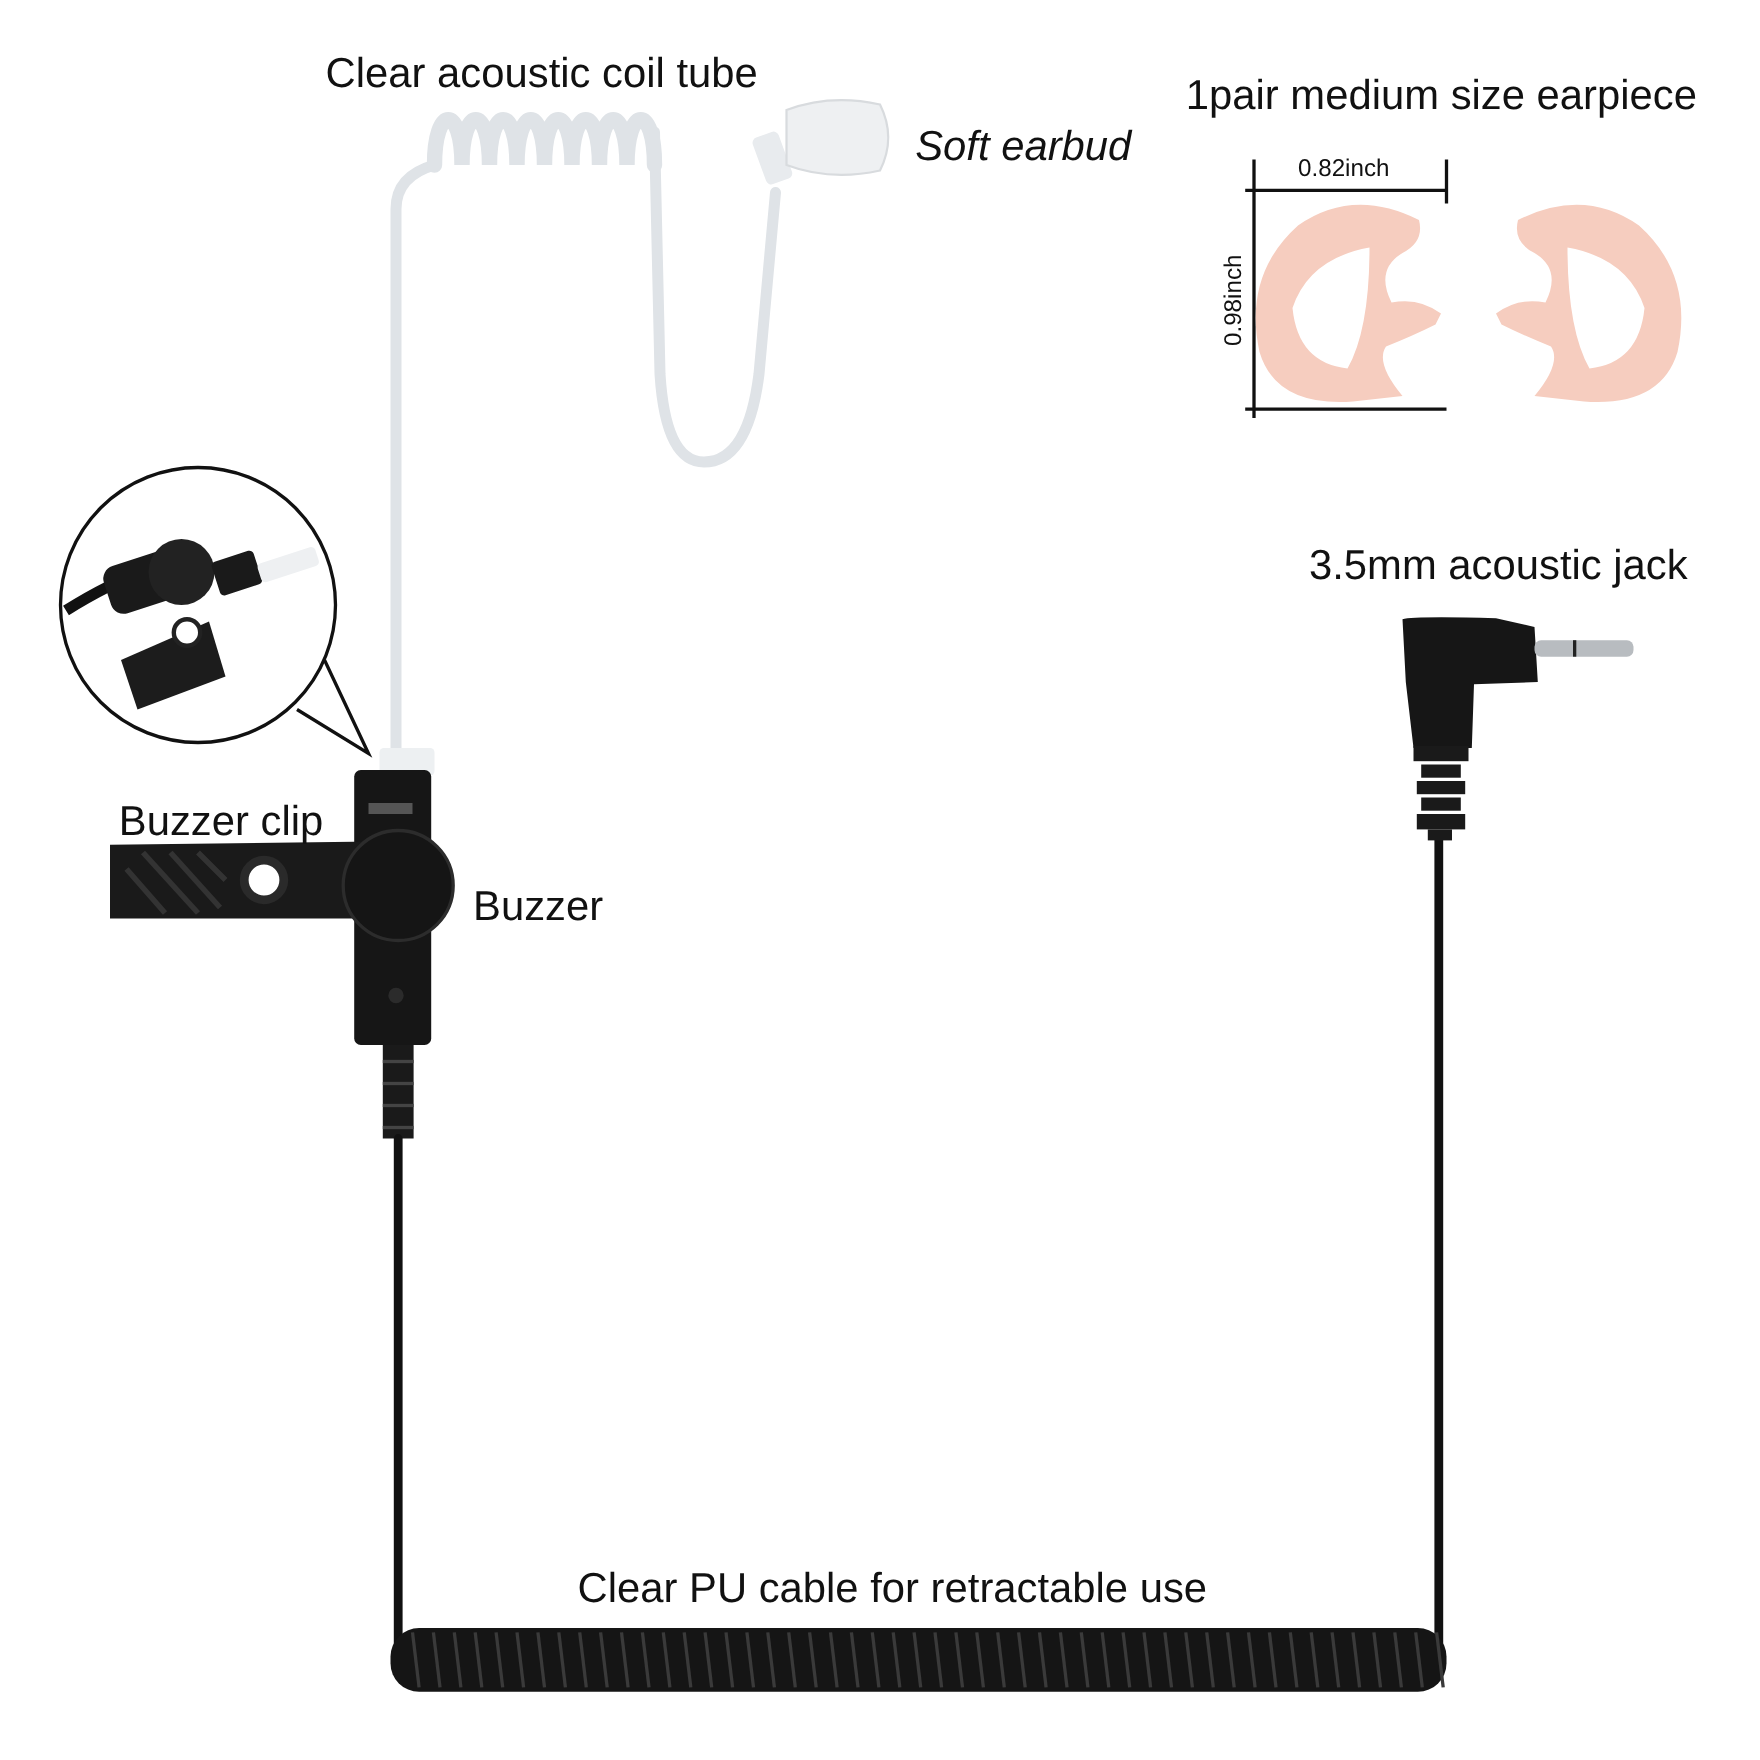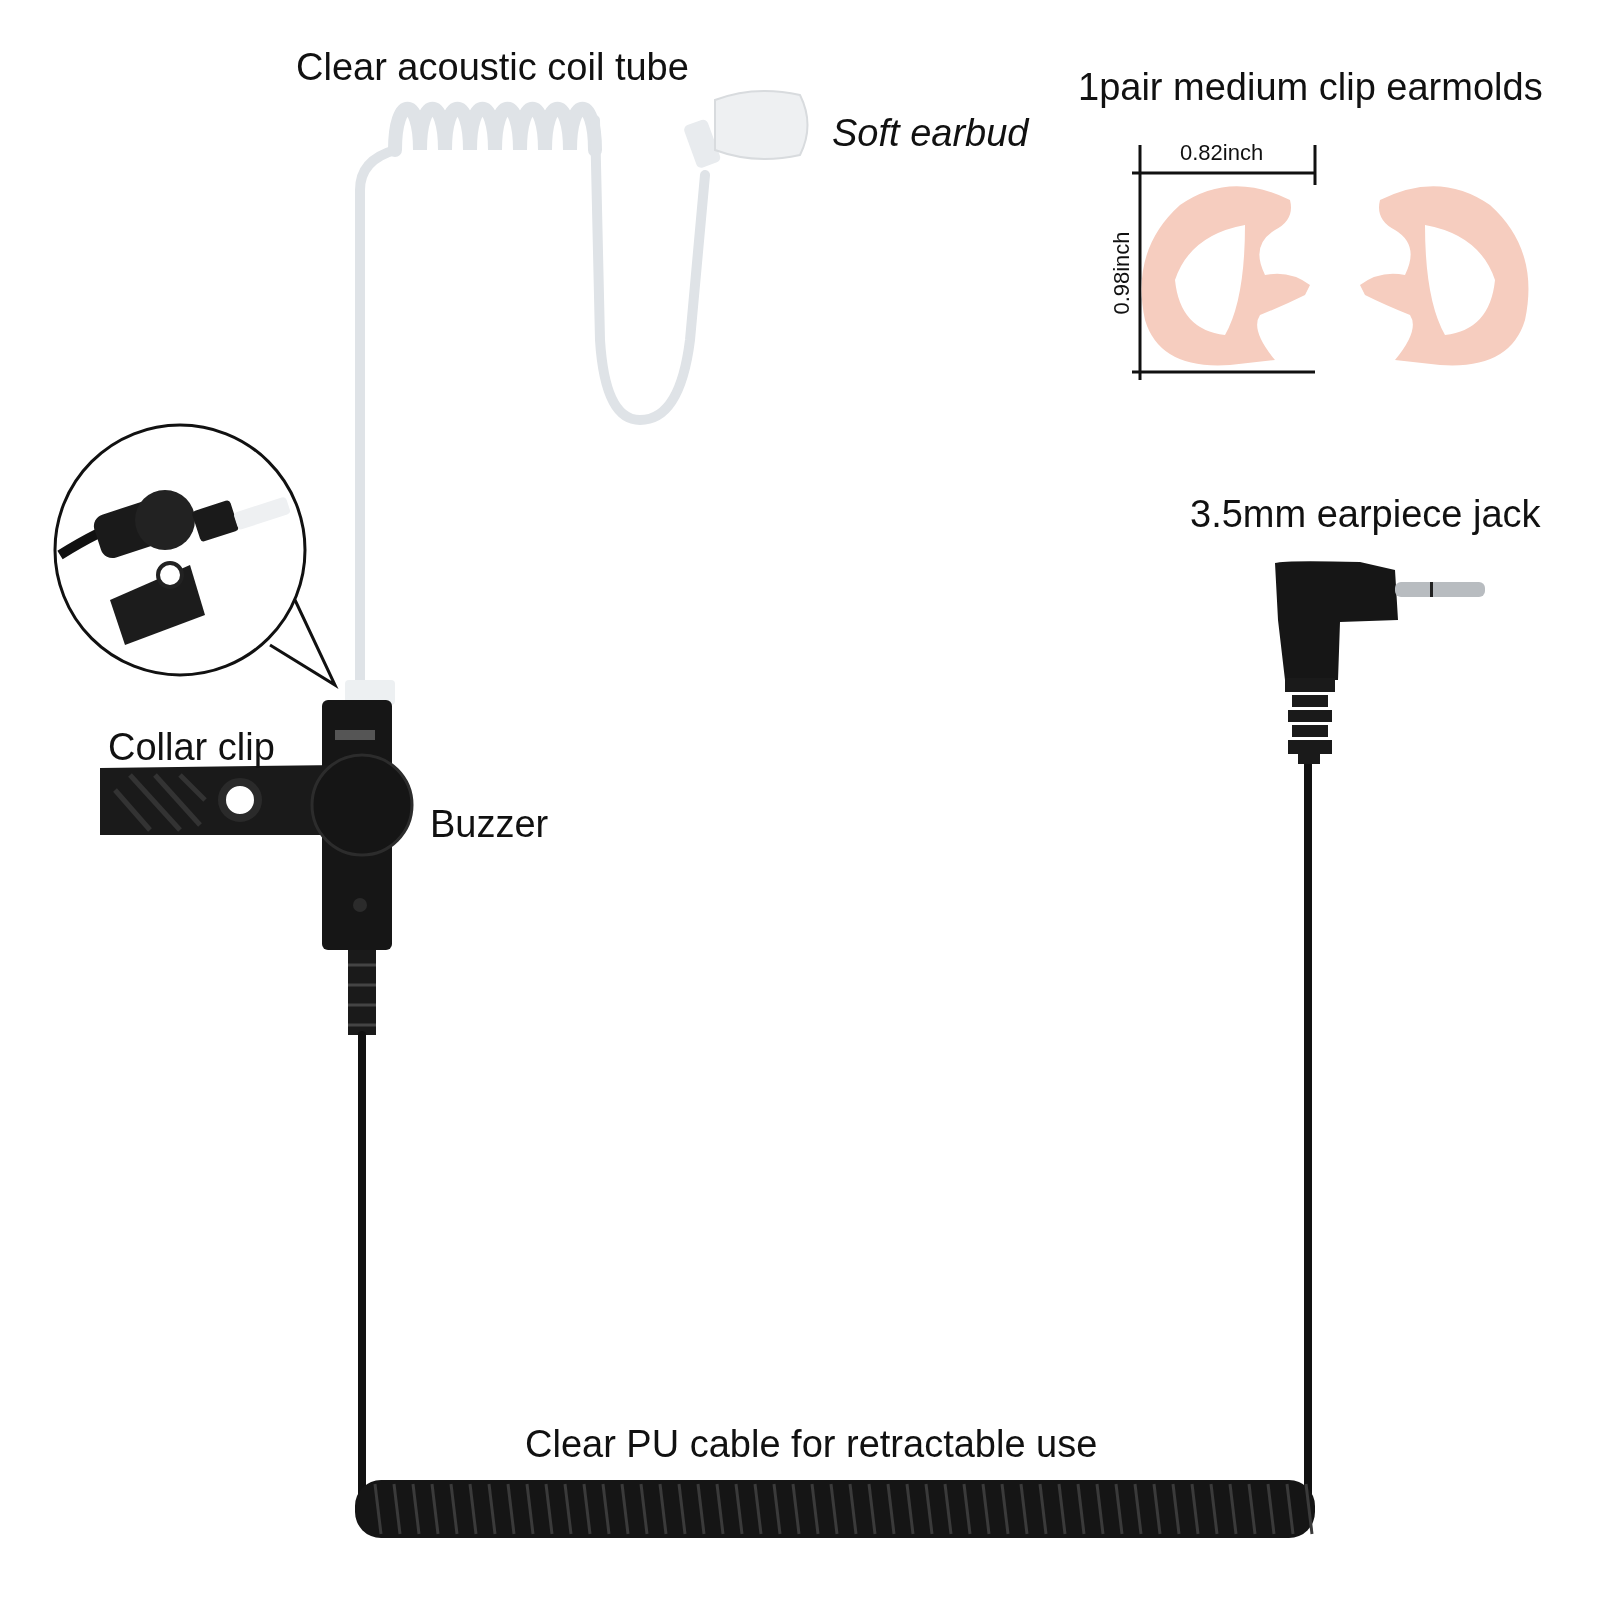--- a/index.html
+++ b/index.html
@@ -140,19 +140,19 @@
     <line x1="1132" y1="173" x2="1315" y2="173" stroke="#111" stroke-width="3"></line>
     <line x1="1315" y1="145" x2="1315" y2="185" stroke="#111" stroke-width="3"></line>
     <line x1="1132" y1="372" x2="1315" y2="372" stroke="#111" stroke-width="3"></line>
     <path d="M1290 200 Q1230 170 1180 205 Q1130 250 1145 320 Q1160 370 1230 365 L1275 360 Q1250 330 1260 315 Q1285 305 1305 295 L1310 285 Q1290 270 1265 275 Q1250 245 1275 230 Q1295 220 1290 200 Z M1245 225 Q1190 235 1175 280 Q1180 330 1225 335 Q1245 300 1245 225 Z" fill="#f6cdbf" fill-rule="evenodd"></path>
     <path d="M1380 200 Q1440 170 1490 205 Q1540 250 1525 320 Q1510 370 1440 365 L1395 360 Q1420 330 1410 315 Q1385 305 1365 295 L1360 285 Q1380 270 1405 275 Q1420 245 1395 230 Q1375 220 1380 200 Z M1425 225 Q1480 235 1495 280 Q1490 330 1445 335 Q1425 300 1425 225 Z" fill="#f6cdbf" fill-rule="evenodd"></path>
   </g>
 </svg>
 
 <div class="label" style="left:296px; top:48px;">Clear acoustic coil tube</div>
 <div class="label" style="left:832px; top:114px;font-style:italic;">Soft earbud</div>
-<div class="label" style="left:1078px; top:68px;">1pair medium clip earmolds</div>
+<div class="label" style="left:1078px; top:68px;">1pair medium size earpiece</div>
 <div class="small-label" style="left:1180px; top:142px;">0.82inch</div>
 <div class="small-label" style="left:1080px; top:262px; transform: rotate(-90deg); transform-origin: center;">0.98inch</div>
-<div class="label" style="left:1190px; top:495px;">3.5mm earpiece jack</div>
-<div class="label" style="left:108px; top:728px;">Collar clip</div>
+<div class="label" style="left:1190px; top:495px;">3.5mm acoustic jack</div>
+<div class="label" style="left:108px; top:728px;">Buzzer clip</div>
 <div class="label" style="left:430px; top:805px;">Buzzer</div>
 <div class="label" style="left:525px; top:1425px;">Clear PU cable for retractable use</div>
 
 </body></html>

